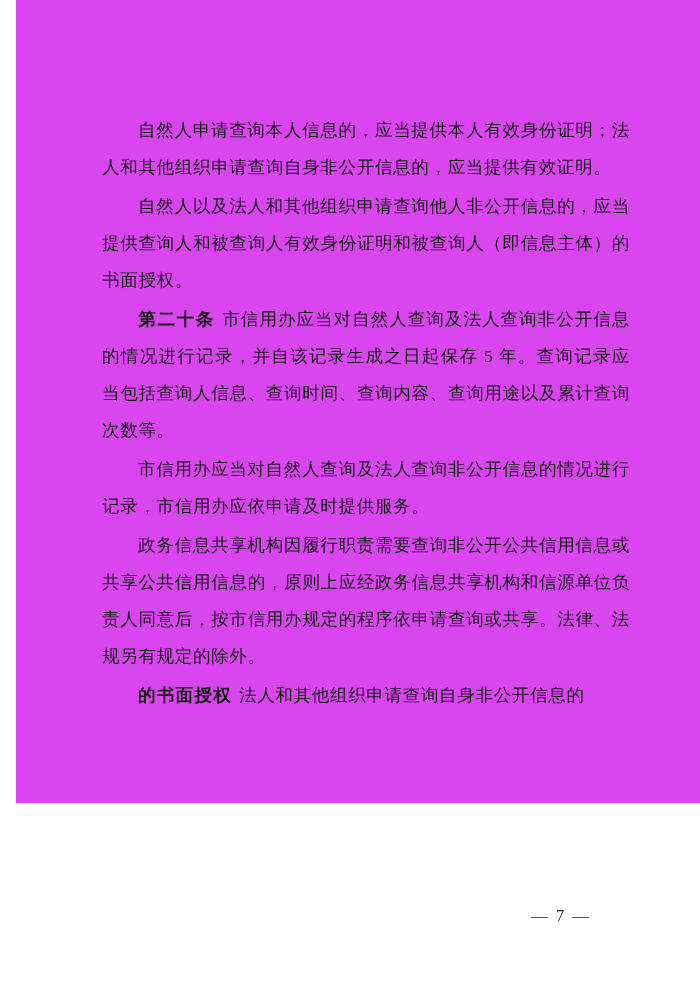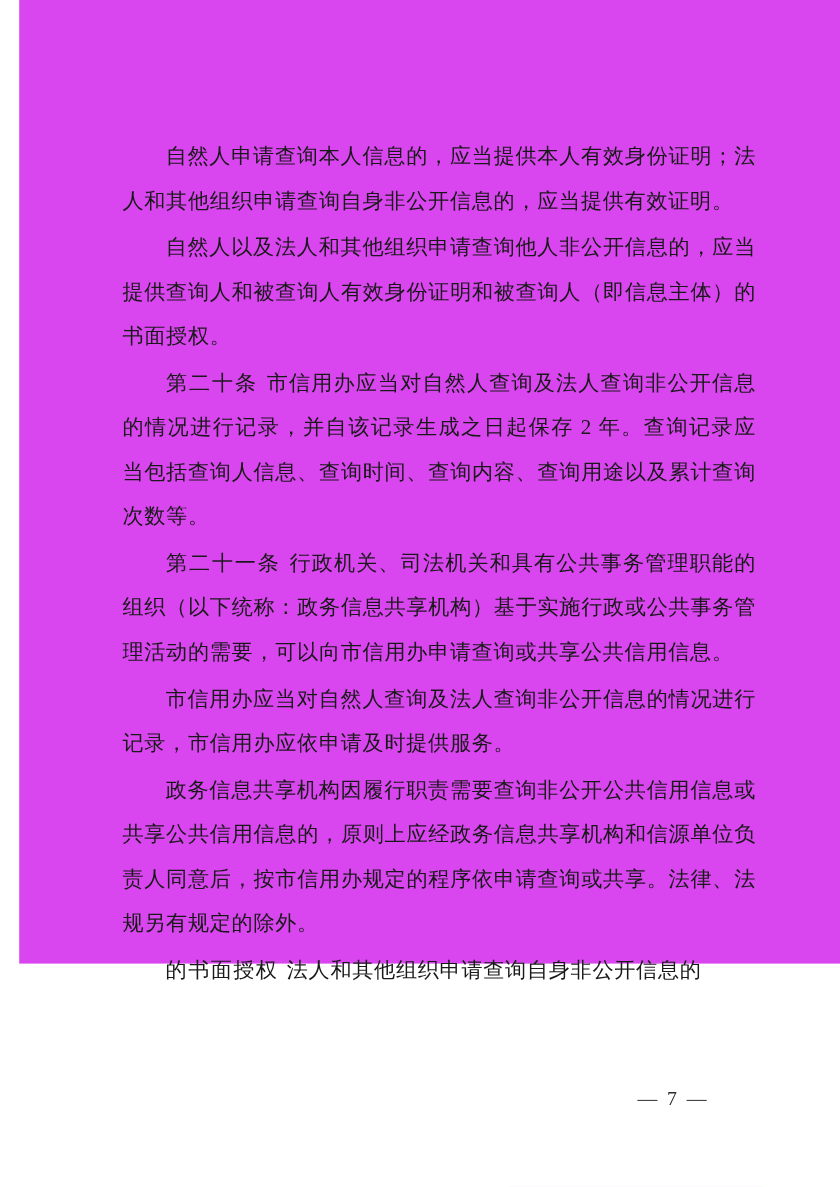--- a/index.html
+++ b/index.html
@@ -36,21 +36,21 @@
     text-align: justify;
     text-justify: inter-ideograph;
     letter-spacing: 0.6px;
     color: #191919;
   }
   p.para .indent {
     display: inline-block;
     width: 36px;
   }
   .art-label {
-    font-weight: normal;
+    font-weight: bold;
     letter-spacing: 1.2px;
   }
   .art-gap {
     display: inline-block;
     width: 7px;
   }
   .footer {
     position: absolute;
     left: 0;
     top: 906px;
@@ -74,26 +74,23 @@
 
     <p class="para">
       <span class="indent"></span><span>自然人申请查询本人信息的，应当提供本人有效身份证明；法人和其他组织申请查询自身非公开信息的，应当提供有效证明。</span>
     </p>
 
     <p class="para">
       <span class="indent"></span><span>自然人以及法人和其他组织申请查询他人非公开信息的，应当提供查询人和被查询人有效身份证明和被查询人（即信息主体）的书面授权。</span>
     </p>
 
     <p class="para">
-      <span class="indent"></span><span class="art-label">第二十条</span><span class="art-gap"></span><span>市信用办应当对自然人查询及法人查询非公开信息的情况进行记录，并自该记录生成之日起保存 2 年。查询记录应当包括查询人信息、查询时间、查询内容、查询用途以及累计查询次数等。</span>
+      <span class="indent"></span><span class="art-label">第二十条</span><span class="art-gap"></span><span>市信用办应当对自然人查询及法人查询非公开信息的情况进行记录，并自该记录生成之日起保存 5 年。查询记录应当包括查询人信息、查询时间、查询内容、查询用途以及累计查询次数等。</span>
     </p>
 
-    <p class="para">
-      <span class="indent"></span><span class="art-label">第二十一条</span><span class="art-gap"></span><span>行政机关、司法机关和具有公共事务管理职能的组织（以下统称：政务信息共享机构）基于实施行政或公共事务管理活动的需要，可以向市信用办申请查询或共享公共信用信息。</span>
-    </p>
 
     <p class="para">
       <span class="indent"></span><span>市信用办应当对自然人查询及法人查询非公开信息的情况进行记录，市信用办应依申请及时提供服务。</span>
     </p>
 
     <p class="para">
       <span class="indent"></span><span>政务信息共享机构因履行职责需要查询非公开公共信用信息或共享公共信用信息的，原则上应经政务信息共享机构和信源单位负责人同意后，按市信用办规定的程序依申请查询或共享。法律、法规另有规定的除外。</span>
     </p>
 
     <p class="para">

